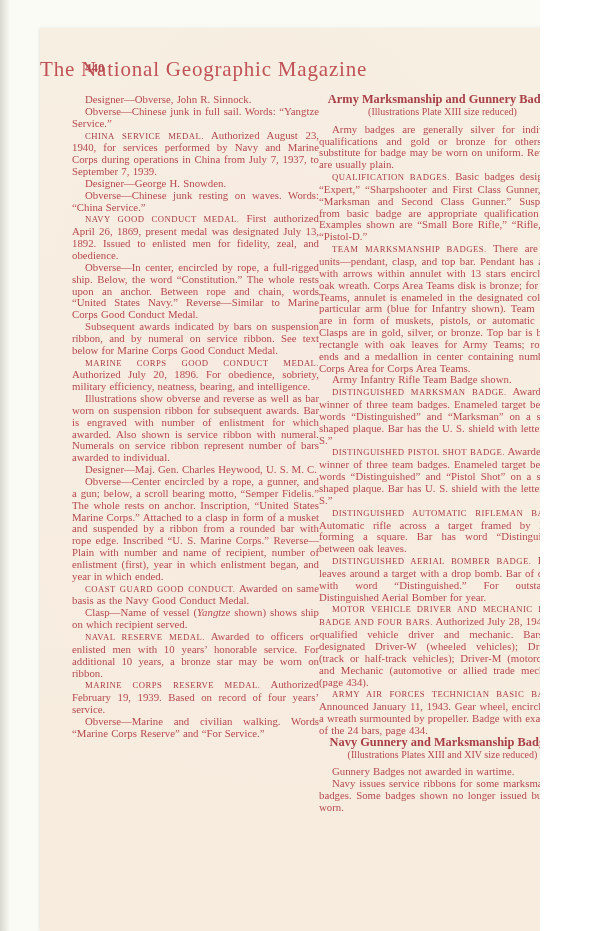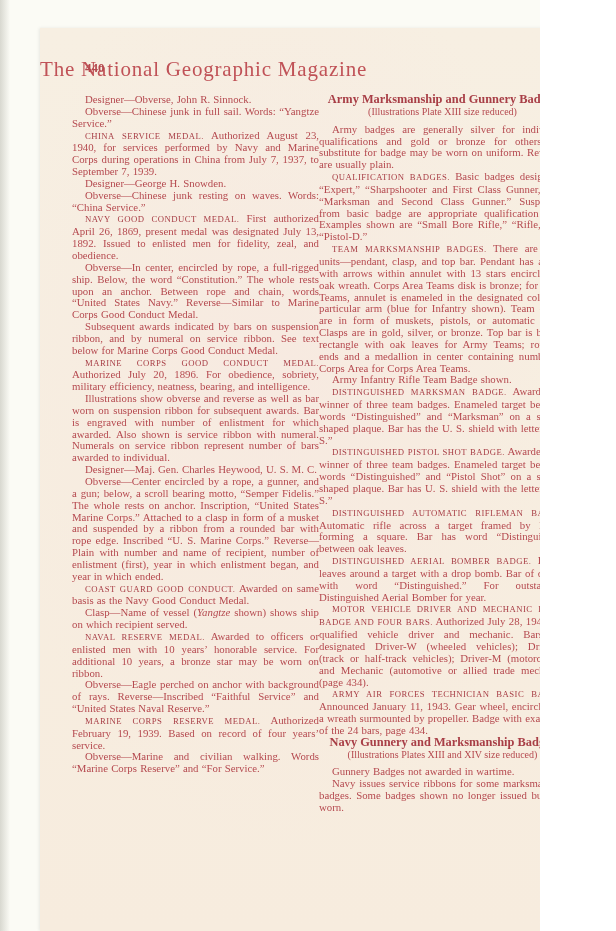--- a/index.html
+++ b/index.html
@@ -108,21 +108,20 @@
           <p class="para"><span class="run-sc">NAVY GOOD CONDUCT MEDAL.</span><span>  First authorized April 26, 1869, present medal was designated July 13, 1892.  Issued to enlisted men for fidelity, zeal, and obedience.</span></p>
           <p class="para"><span>Obverse—In center, encircled by rope, a full-rigged ship.  Below, the word “Constitution.”  The whole rests upon an anchor.  Between rope and chain, words “United States Navy.”  Reverse—Similar to Marine Corps Good Conduct Medal.</span></p>
           <p class="para"><span>Subsequent awards indicated by bars on suspension ribbon, and by numeral on service ribbon.  See text below for Marine Corps Good Conduct Medal.</span></p>
           <p class="para"><span class="run-sc">MARINE CORPS GOOD CONDUCT MEDAL.</span><span>  Authorized July 20, 1896.  For obedience, sobriety, military efficiency, neatness, bearing, and intelligence.</span></p>
           <p class="para"><span>Illustrations show obverse and reverse as well as bar worn on suspension ribbon for subsequent awards.  Bar is engraved with number of enlistment for which awarded.  Also shown is service ribbon with numeral.  Numerals on service ribbon represent number of bars awarded to individual.</span></p>
           <p class="para"><span>Designer—Maj. Gen. Charles Heywood, U. S. M. C.</span></p>
           <p class="para"><span>Obverse—Center encircled by a rope, a gunner, and a gun; below, a scroll bearing motto, “Semper Fidelis.”  The whole rests on anchor.  Inscription, “United States Marine Corps.”  Attached to a clasp in form of a musket and suspended by a ribbon from a rounded bar with rope edge.  Inscribed “U. S. Marine Corps.”  Reverse—Plain with number and name of recipient, number of enlistment (first), year in which enlistment began, and year in which ended.</span></p>
           <p class="para"><span class="run-sc">COAST GUARD GOOD CONDUCT.</span><span>  Awarded on same basis as the Navy Good Conduct Medal.</span></p>
           <p class="para"><span>Clasp—Name of vessel (</span><span class="run-i">Yangtze</span><span> shown) shows ship on which recipient served.</span></p>
           <p class="para"><span class="run-sc">NAVAL RESERVE MEDAL.</span><span>  Awarded to officers or enlisted men with 10 years’ honorable service.  For additional 10 years, a bronze star may be worn on ribbon.</span></p>
-          <p class="para"><span>Obverse—Eagle perched on anchor with background of rays.  Reverse—Inscribed “Faithful Service” and “United States Naval Reserve.”</span></p>
           <p class="para"><span class="run-sc">MARINE CORPS RESERVE MEDAL.</span><span>  Authorized February 19, 1939.  Based on record of four years’ service.</span></p>
           <p class="para"><span>Obverse—Marine and civilian walking.  Words “Marine Corps Reserve” and “For Service.”</span></p>
         </div>
       <div class="col">
           <p class="heading"><span>Army Marksmanship and Gunnery Badges</span></p>
           <p class="subheading"><span>(Illustrations Plate XIII size reduced)</span></p>
           <p class="para"><span>Army badges are generally silver for individual qualifications and gold or bronze for others.  No substitute for badge may be worn on uniform.  Reverses are usually plain.</span></p>
           <p class="para"><span class="run-sc">QUALIFICATION BADGES.</span><span>  Basic badges designated “Expert,” “Sharpshooter and First Class Gunner,” and “Marksman and Second Class Gunner.”  Suspended from basic badge are appropriate qualification bars.  Examples shown are “Small Bore Rifle,” “Rifle,” and “Pistol-D.”</span></p>
           <p class="para"><span class="run-sc">TEAM MARKSMANSHIP BADGES.</span><span>  There are three units—pendant, clasp, and top bar.  Pendant has a bow with arrows within annulet with 13 stars encircled by oak wreath.  Corps Area Teams disk is bronze; for Army Teams, annulet is enameled in the designated color for particular arm (blue for Infantry shown).  Team clasps are in form of muskets, pistols, or automatic rifles.  Clasps are in gold, silver, or bronze.  Top bar is bronze rectangle with oak leaves for Army Teams; rounded ends and a medallion in center containing number of Corps Area for Corps Area Teams.</span></p>
           <p class="para"><span>Army Infantry Rifle Team Badge shown.</span></p>

